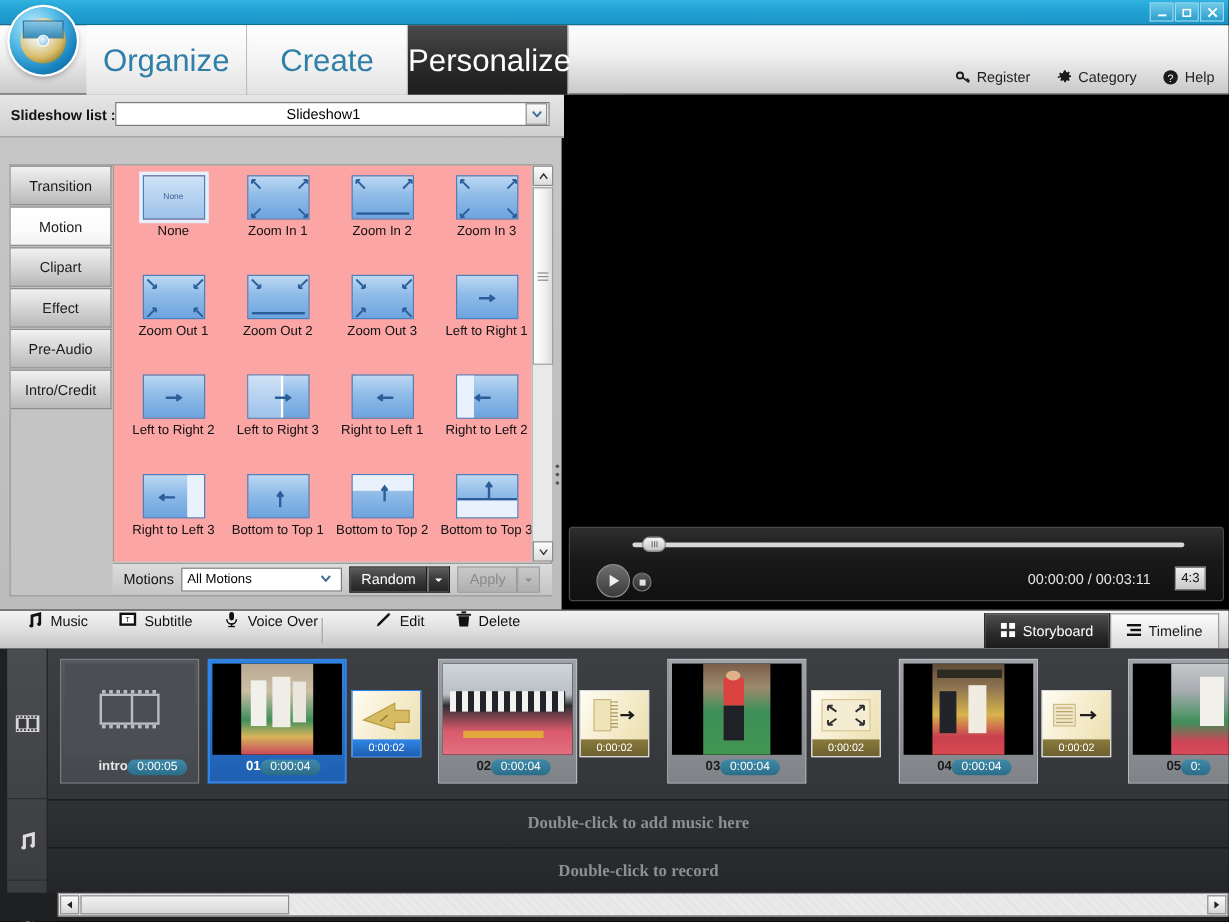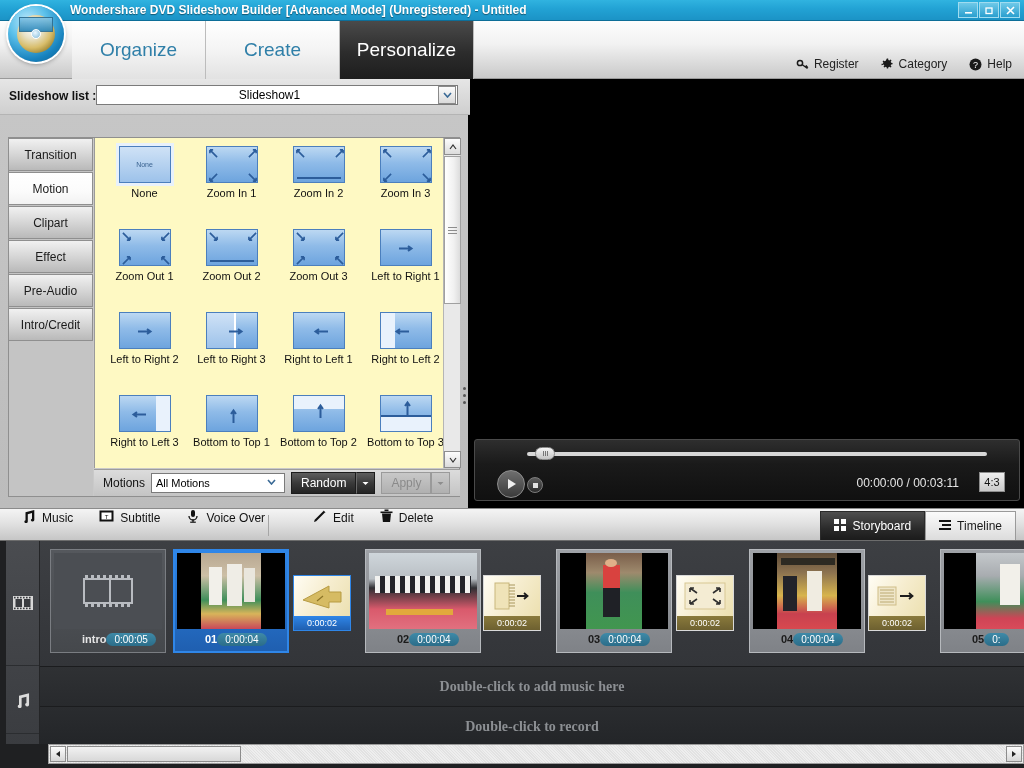--- a/index.html
+++ b/index.html
@@ -59,21 +59,21 @@
 
   
   .ribbon {
     position: absolute; left: 0; top: 21px; width: 1024px; height: 58px;
     background: linear-gradient(180deg,#fdfdfd 0%, #f2f2f2 40%, #dcdcdc 72%, #c9c9c9 100%);
     border-bottom: 1px solid #9a9a9a;
   }
   .modetabs { position:absolute; left: 72px; top: 0; height: 58px; display: flex; }
   .modetab {
     width: 134px; height: 58px; line-height: 58px; text-align: center;
-    font-size: 19px; color: #2f7fa8;
+    font-size: 26px; color: #2f7fa8;
     background: linear-gradient(180deg,#ffffff 0%, #f4f4f4 50%, #e2e2e2 100%);
     border-right: 1px solid #bcbcbc; cursor: pointer;
   }
   .modetab.active {
     background: linear-gradient(180deg,#4a4a4a 0%, #2c2c2c 55%, #1d1d1d 100%);
     color: #ffffff;
   }
   .ribbon-right { position:absolute; right: 12px; top: 36px; display:flex; gap: 22px; align-items:center; }
   .rlink { display:flex; align-items:center; gap: 5px; color:#222; font-size: 12px; cursor:pointer; }
   .rlink .gi { width: 13px; height: 13px; display:inline-block; }
@@ -110,21 +110,21 @@
   .vtab {
     width: 84px; height: 33px; line-height: 33px; text-align:center;
     font-size: 12px; color:#1b1b1b; cursor:pointer;
     background: linear-gradient(180deg,#f1f1f1 0%, #d7d7d7 48%, #b9b9b9 100%);
     border: 1px solid #8f8f8f; border-left: none; margin-bottom: 1px;
   }
   .vtab.active { background: linear-gradient(180deg,#ffffff 0%, #fbfbfb 60%, #f2f2f2 100%); font-weight: normal; }
 
   .motionwrap {
     position:absolute; left: 85px; top: 0; width: 366px; height: 330px;
-    background:#fef9c3; border-left: 1px solid #9a9a9a;
+    background:#fca5a5; border-left: 1px solid #9a9a9a;
   }
   .motiongrid {
     position:absolute; left: 0; top: 0; width: 348px; height: 330px;
     padding: 8px 0 0 6px;
     display: grid; grid-template-columns: repeat(4, 1fr); gap: 10px 0;
   }
   .mitem { width: 87px; text-align:center; cursor:pointer; }
   .mthumb {
     width: 52px; height: 37px; margin: 0 auto 4px auto; position: relative;
     background: linear-gradient(180deg,#bcd8f2 0%, #8fbbe8 45%, #6da4de 100%);
@@ -329,21 +329,20 @@
     background: linear-gradient(180deg,#f2f2f2,#d8d8d8); border:1px solid #8c8c8c; cursor:pointer;
   }
   .bottombar { position:absolute; left:0; top: 744px; width: 48px; height: 24px; background:#1f2022; }
 </style>
 </head>
 <body>
 
 <div id="app">
 
   <div class="titlebar">
-    <div class="title">Wondershare DVD Slideshow Builder [Advanced Mode] (Unregistered) - Untitled</div>
     <div class="wincontrols">
       <div class="wbtn">
         <svg width="9" height="9" viewBox="0 0 9 9">
             <rect x="1" y="6" width="7" height="1.6" fill="#fff"></rect>
           </svg>
       </div>
       <div class="wbtn">
         <svg width="9" height="9" viewBox="0 0 9 9">
             <rect x="1" y="2" width="6" height="5.5" fill="none" stroke="#fff" stroke-width="1.3"></rect>
           </svg>

